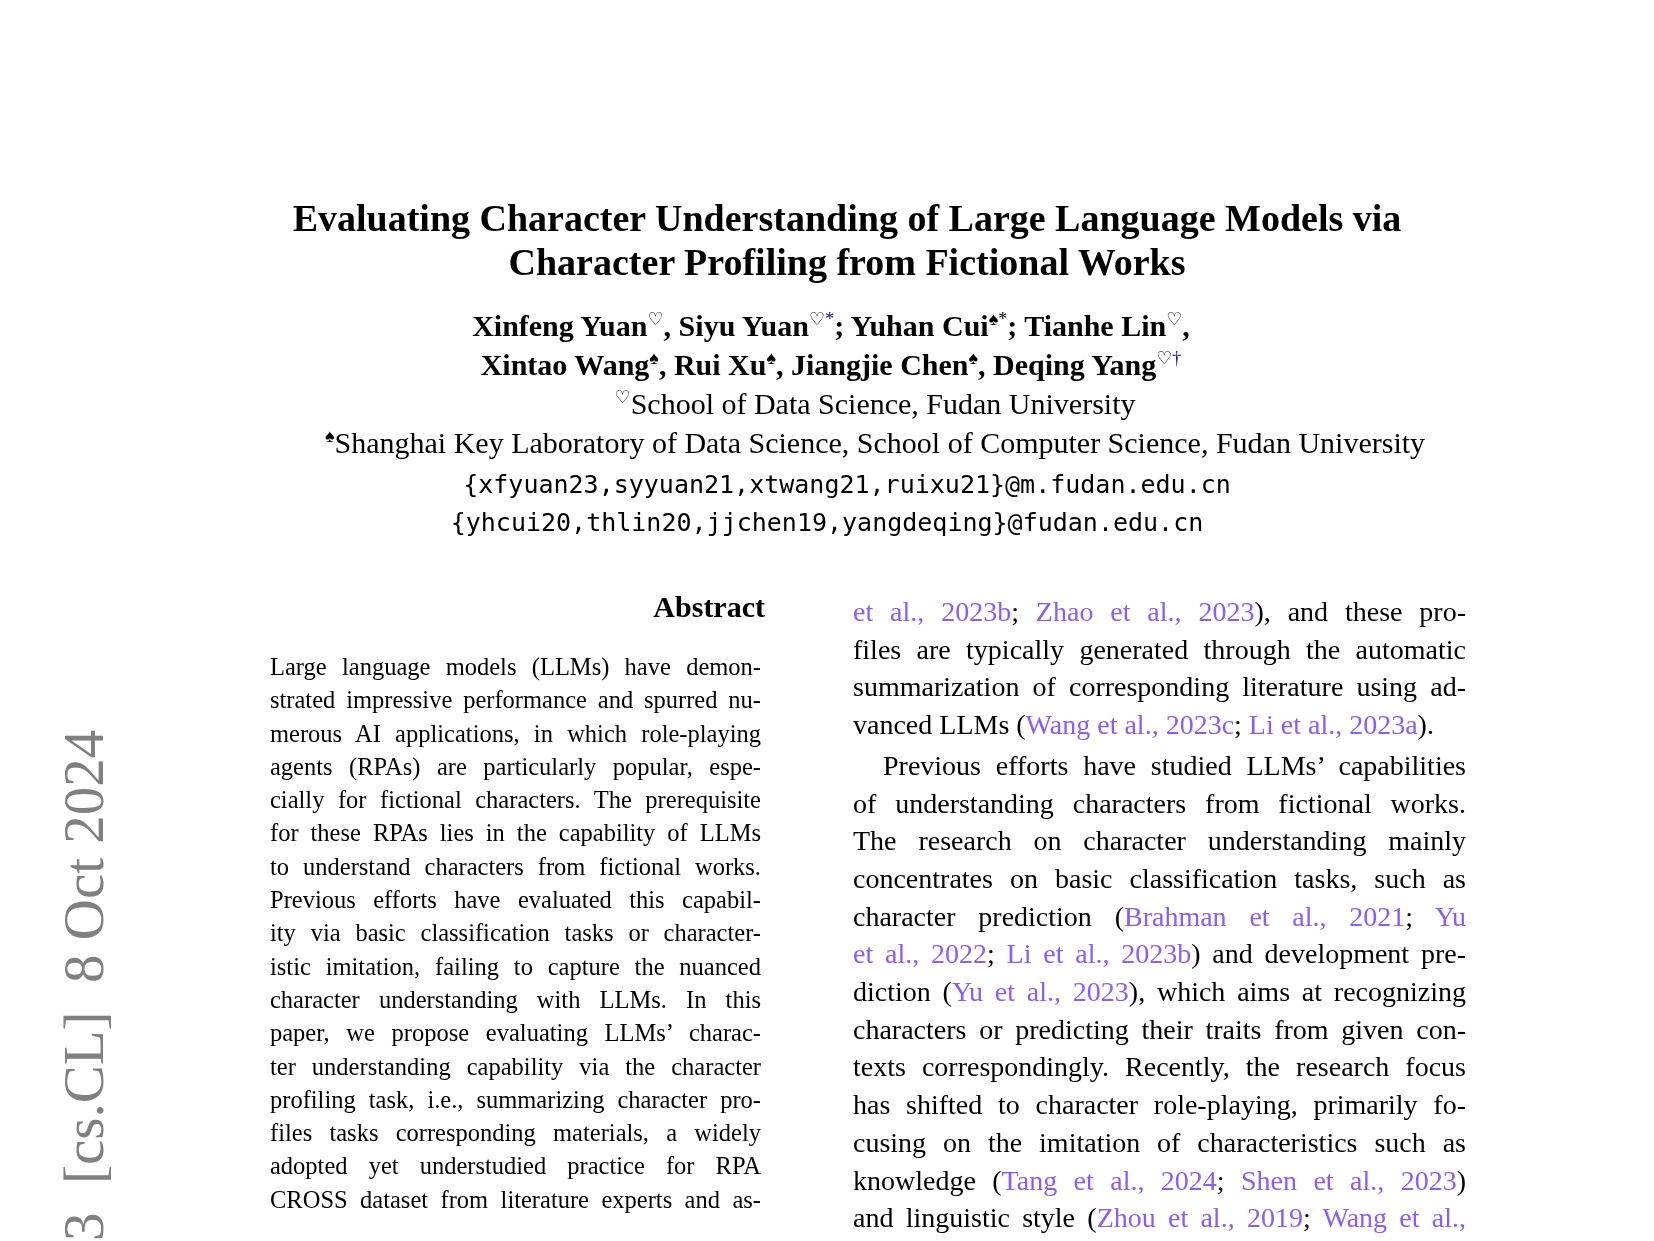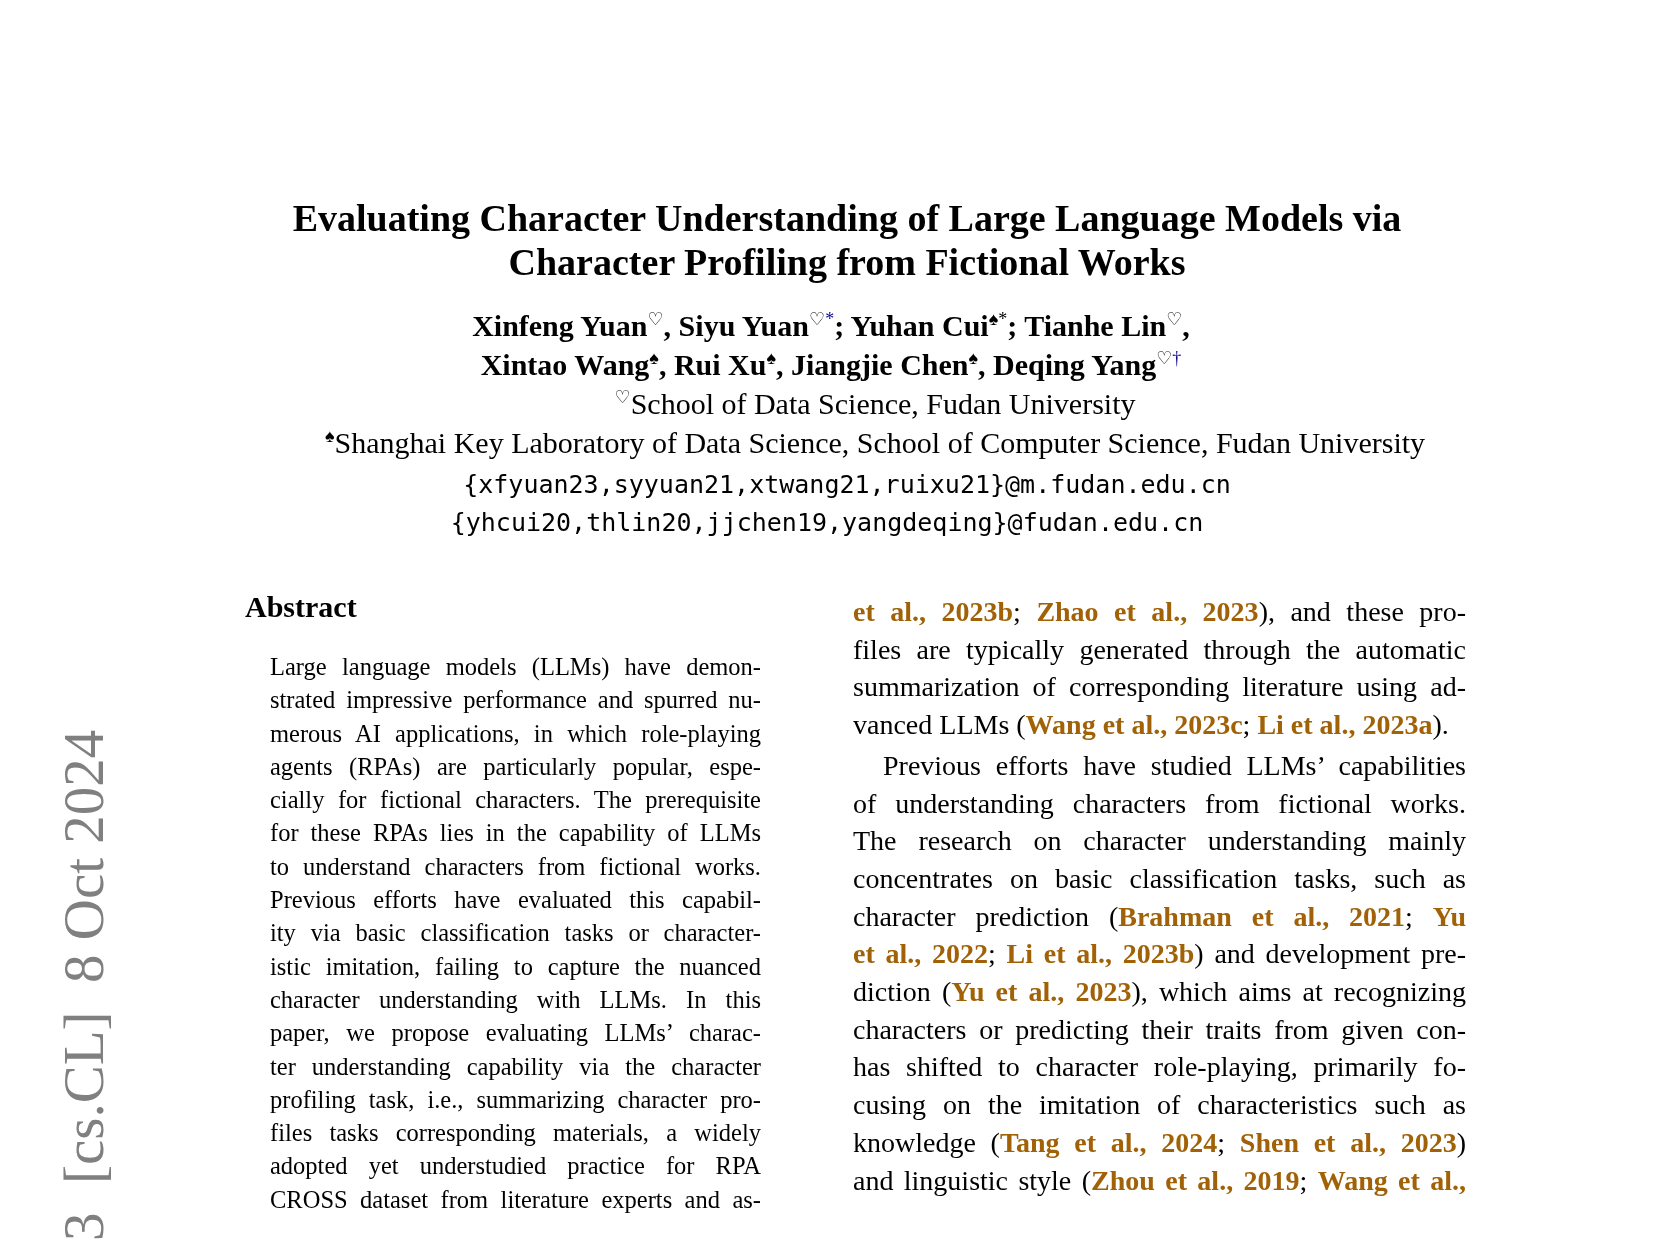--- a/index.html
+++ b/index.html
@@ -1,31 +1,31 @@
 <!DOCTYPE html>
 <html><head>
 <meta charset="utf-8">
 <style>
   html, body { margin:0; padding:0; background:#ffffff; }
   body { width:1654px; height:1241px; position:relative; overflow:hidden;
          font-family:"Liberation Serif","DejaVu Serif",serif; color:#000; }
-  .cite { color:#a16207;font-weight:bold; }
+  .cite { color:#8b5cf6; }
   .arxiv-stamp { position:absolute; left:55px; top:1241px; transform-origin:0 0;
     transform:rotate(-90deg); font-size:57px; color:#808080; white-space:pre; line-height:1; }
   .title { position:absolute; left:0; width:1654px; top:196px; text-align:center;
     font-weight:bold; font-size:38px; line-height:44px;padding-left:20px; }
   .authors { position:absolute; left:4px; width:1654px; top:306px; text-align:center;
     font-weight:bold; font-size:30px; line-height:39px; }
   .authors sup { font-size:18px; font-weight:normal; vertical-align:11px; line-height:0; }
   .authors .star { color:#0a0a8a; }
   .aff { position:absolute; left:0; width:1654px; text-align:center; font-size:30px; line-height:39px;padding-left:48px; }
   .aff sup { font-size:18px; vertical-align:11px; line-height:0; }
   .email { position:absolute; left:0; width:1654px; text-align:center;
     font-family:"DejaVu Sans Mono","Liberation Mono",monospace; font-size:25px; line-height:39px; }
-  .abs-head { position:absolute; left:245px; width:520px; top:590px; text-align:left;
+  .abs-head { position:absolute; left:245px; width:520px; top:590px; text-align:right;
     font-weight:bold; font-size:30px; }
   .abs-body { position:absolute; left:245px; width:516px; top:650px; font-size:24.5px;
     line-height:33.3px; text-align:justify; hyphens:none; }
   .abs-body .line { display:block; text-align:justify; text-align-last:justify; white-space:nowrap;margin-left:25px; }
   .col2 { position:absolute; left:853px; width:613px; top:593px; font-size:28px; line-height:37.7px; }
   .col2 .line { display:block; text-align:justify; text-align-last:justify; white-space:nowrap; }
   .col2 .last { text-align-last:left; }
   .col2 .indent { padding-left:30px; }
 </style>
 </head>
@@ -93,17 +93,18 @@
 
   <div style="height:3px"></div>
   <span class="line indent">Previous efforts have studied LLMs’ capabilities</span>
   <span class="line">of understanding characters from fictional works.</span>
   <span class="line">The research on character understanding mainly</span>
   <span class="line">concentrates on basic classification tasks, such as</span>
   <span class="line"><span>character prediction (</span><a class="cite">Brahman et al., 2021</a>; <a class="cite">Yu</a></span>
   <span class="line"><a class="cite">et al., 2022</a>; <a class="cite">Li et al., 2023b</a><span>) and development pre-</span></span>
   <span class="line"><span>diction (</span><a class="cite">Yu et al., 2023</a><span>), which aims at recognizing</span></span>
   <span class="line">characters or predicting their traits from given con-</span>
+  <span class="line">texts correspondingly. Recently, the research focus</span>
   <span class="line">has shifted to character role-playing, primarily fo-</span>
   <span class="line">cusing on the imitation of characteristics such as</span>
   <span class="line"><span>knowledge (</span><a class="cite">Tang et al., 2024</a>; <a class="cite">Shen et al., 2023</a><span>)</span></span>
   <span class="line"><span>and linguistic style (</span><a class="cite">Zhou et al., 2019</a>; <a class="cite">Wang et al.,</a></span>
 </div>
 
 </body></html>

